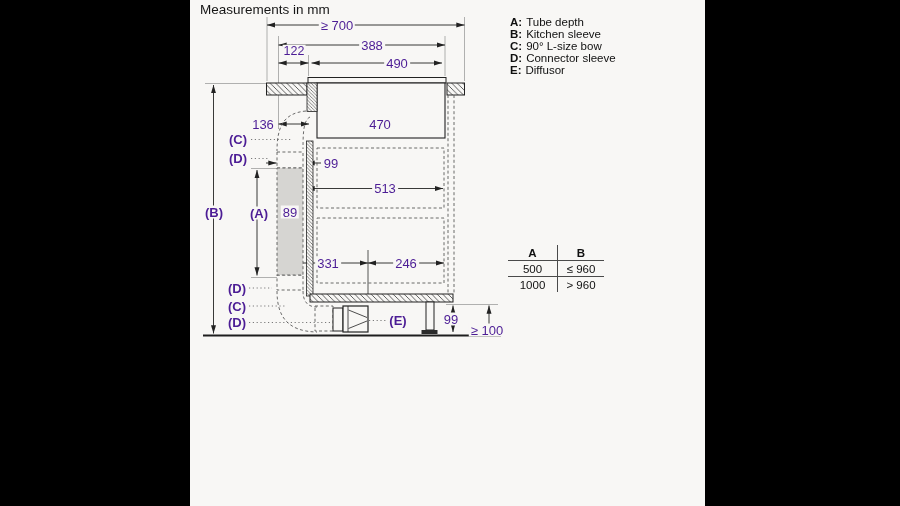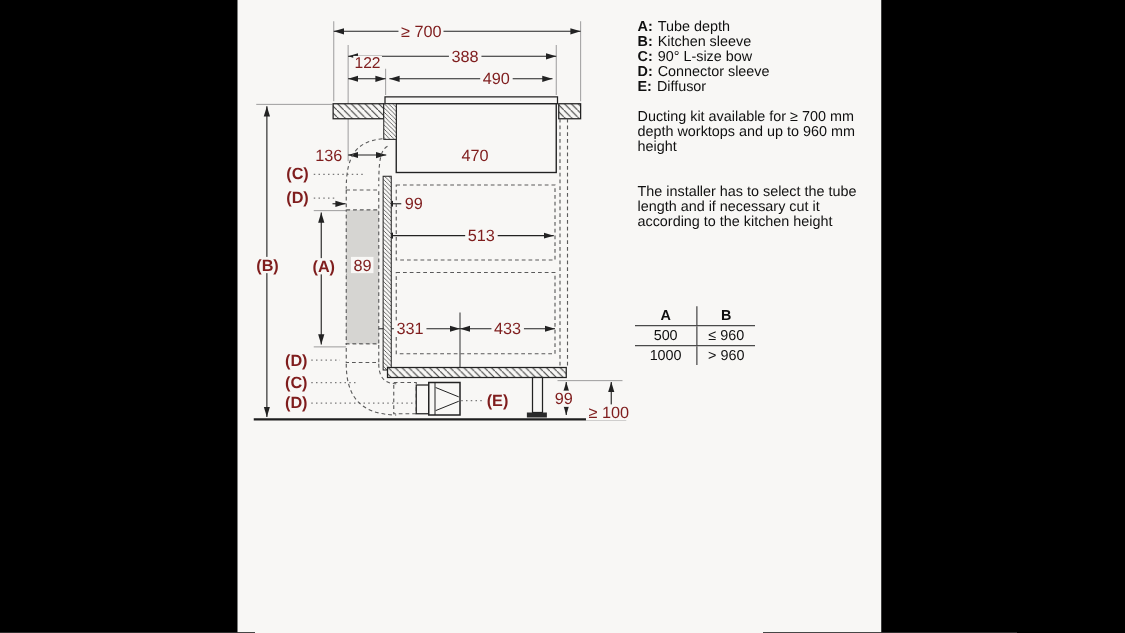--- a/index.html
+++ b/index.html
@@ -3,21 +3,21 @@
 <meta charset="utf-8">
 <style>
   html,body{margin:0;padding:0;background:#000;}
   .stage{position:relative;width:900px;height:506px;background:#000;overflow:hidden;
          font-family:"Liberation Sans",sans-serif;-webkit-font-smoothing:antialiased;}
   .panel{position:absolute;left:190px;top:0;width:515px;height:506px;background:#f8f7f5;}
   svg.draw{position:absolute;left:0;top:0;width:900px;height:506px;}
 
   
   .t{position:absolute;transform:translate(-50%,-50%);font-size:13px;line-height:1;
-     color:#7f1d1d;background:#f8f7f5;padding:0 2px;white-space:nowrap;}
+     color:#4c1d95;background:#f8f7f5;padding:0 2px;white-space:nowrap;}
   .t.tight{padding:0 1px;font-size:12.5px;}
   .t.c{font-weight:700;}
   .title{position:absolute;left:200px;top:2px;font-size:13.5px;color:#161616;}
 
   
   .lg{position:absolute;left:510px;top:16px;color:#101010;font-size:11.5px;line-height:12.1px;}
   .lg-row{display:flex;}
   .lg-k{font-weight:700;margin-right:4px;}
   .note{position:absolute;left:510px;width:200px;color:#101010;font-size:11.5px;
         line-height:12.1px;white-space:pre-line;}
@@ -136,32 +136,33 @@
       <g stroke="#222" stroke-width="0.8">
         <line x1="348" y1="306" x2="348" y2="332"></line>
         <line x1="348.5" y1="310" x2="367" y2="317.5"></line>
         <line x1="348.5" y1="328.5" x2="367" y2="321"></line>
       </g>
     </g>
 
     <line x1="203" y1="335.5" x2="501" y2="335.5" stroke="#1e1e1e" stroke-width="1.8"></line>
   </svg>
 
+  <div class="title">Measurements in mm</div>
 
   <span class="t" style="left:337px;top:25px">≥ 700</span>
   <span class="t" style="left:372px;top:45px">388</span>
   <span class="t tight" style="left:294px;top:51px">122</span>
   <span class="t" style="left:397px;top:63px">490</span>
   <span class="t" style="left:263px;top:124px">136</span>
   <span class="t" style="left:380px;top:124px">470</span>
   <span class="t" style="left:331px;top:163px">99</span>
   <span class="t" style="left:385px;top:188px">513</span>
   <span class="t" style="left:290px;top:212px">89</span>
   <span class="t" style="left:328px;top:263px">331</span>
-  <span class="t" style="left:406px;top:263px">433</span>
+  <span class="t" style="left:406px;top:263px">246</span>
   <span class="t" style="left:451px;top:319px">99</span>
   <span class="t" style="left:487px;top:330px">≥ 100</span>
 
   <span class="t c" style="left:214px;top:212px">(B)</span>
   <span class="t c" style="left:259px;top:213px">(A)</span>
   <span class="t c" style="left:238px;top:139px">(C)</span>
   <span class="t c" style="left:238px;top:158px">(D)</span>
   <span class="t c" style="left:237px;top:288px">(D)</span>
   <span class="t c" style="left:237px;top:306px">(C)</span>
   <span class="t c" style="left:237px;top:322px">(D)</span>
@@ -183,26 +184,20 @@
     <div class="lg-row">
       <span class="lg-k">D:</span>
       <span>Connector sleeve</span>
     </div>
     <div class="lg-row">
       <span class="lg-k">E:</span>
       <span>Diffusor</span>
     </div>
   </div>
 
-  <div class="note note1">Ducting kit available for ≥ 700 mm
-depth worktops and up to 960 mm
-height</div>
-  <div class="note note2">The installer has to select the tube
-length and if necessary cut it
-according to the kitchen height</div>
 
   <div class="tbl">
     <div class="tr hd">
       <div class="ca">A</div>
       <div class="cb">B</div>
     </div>
     <div class="tr r1">
       <div class="ca">500</div>
       <div class="cb">≤ 960</div>
     </div>

